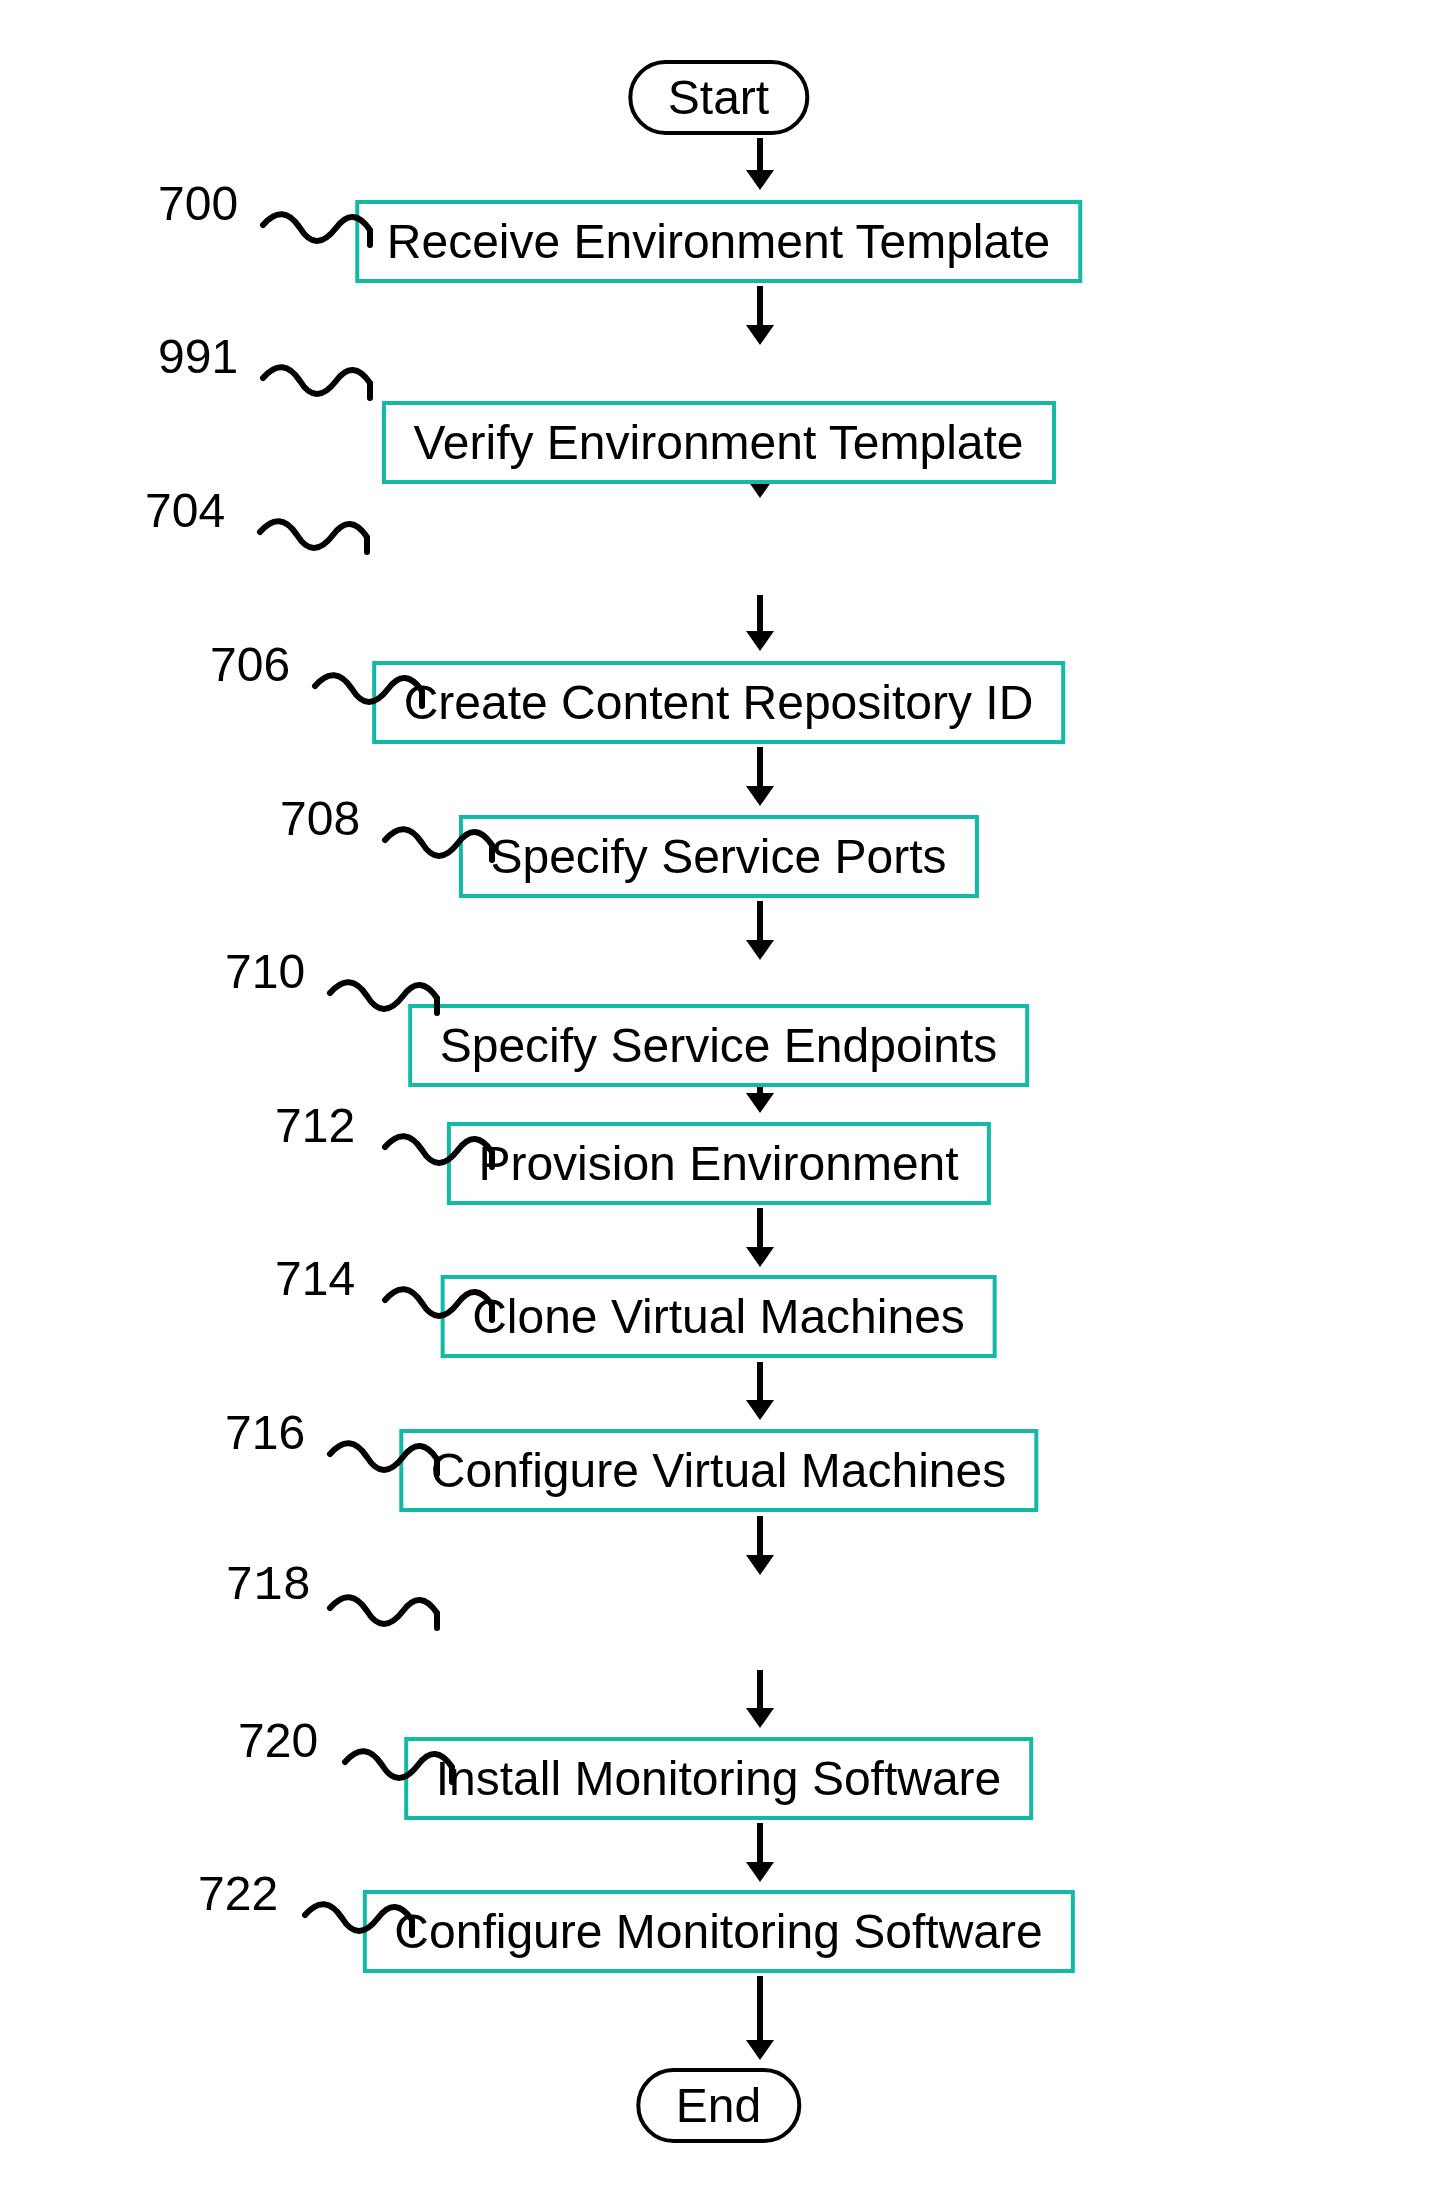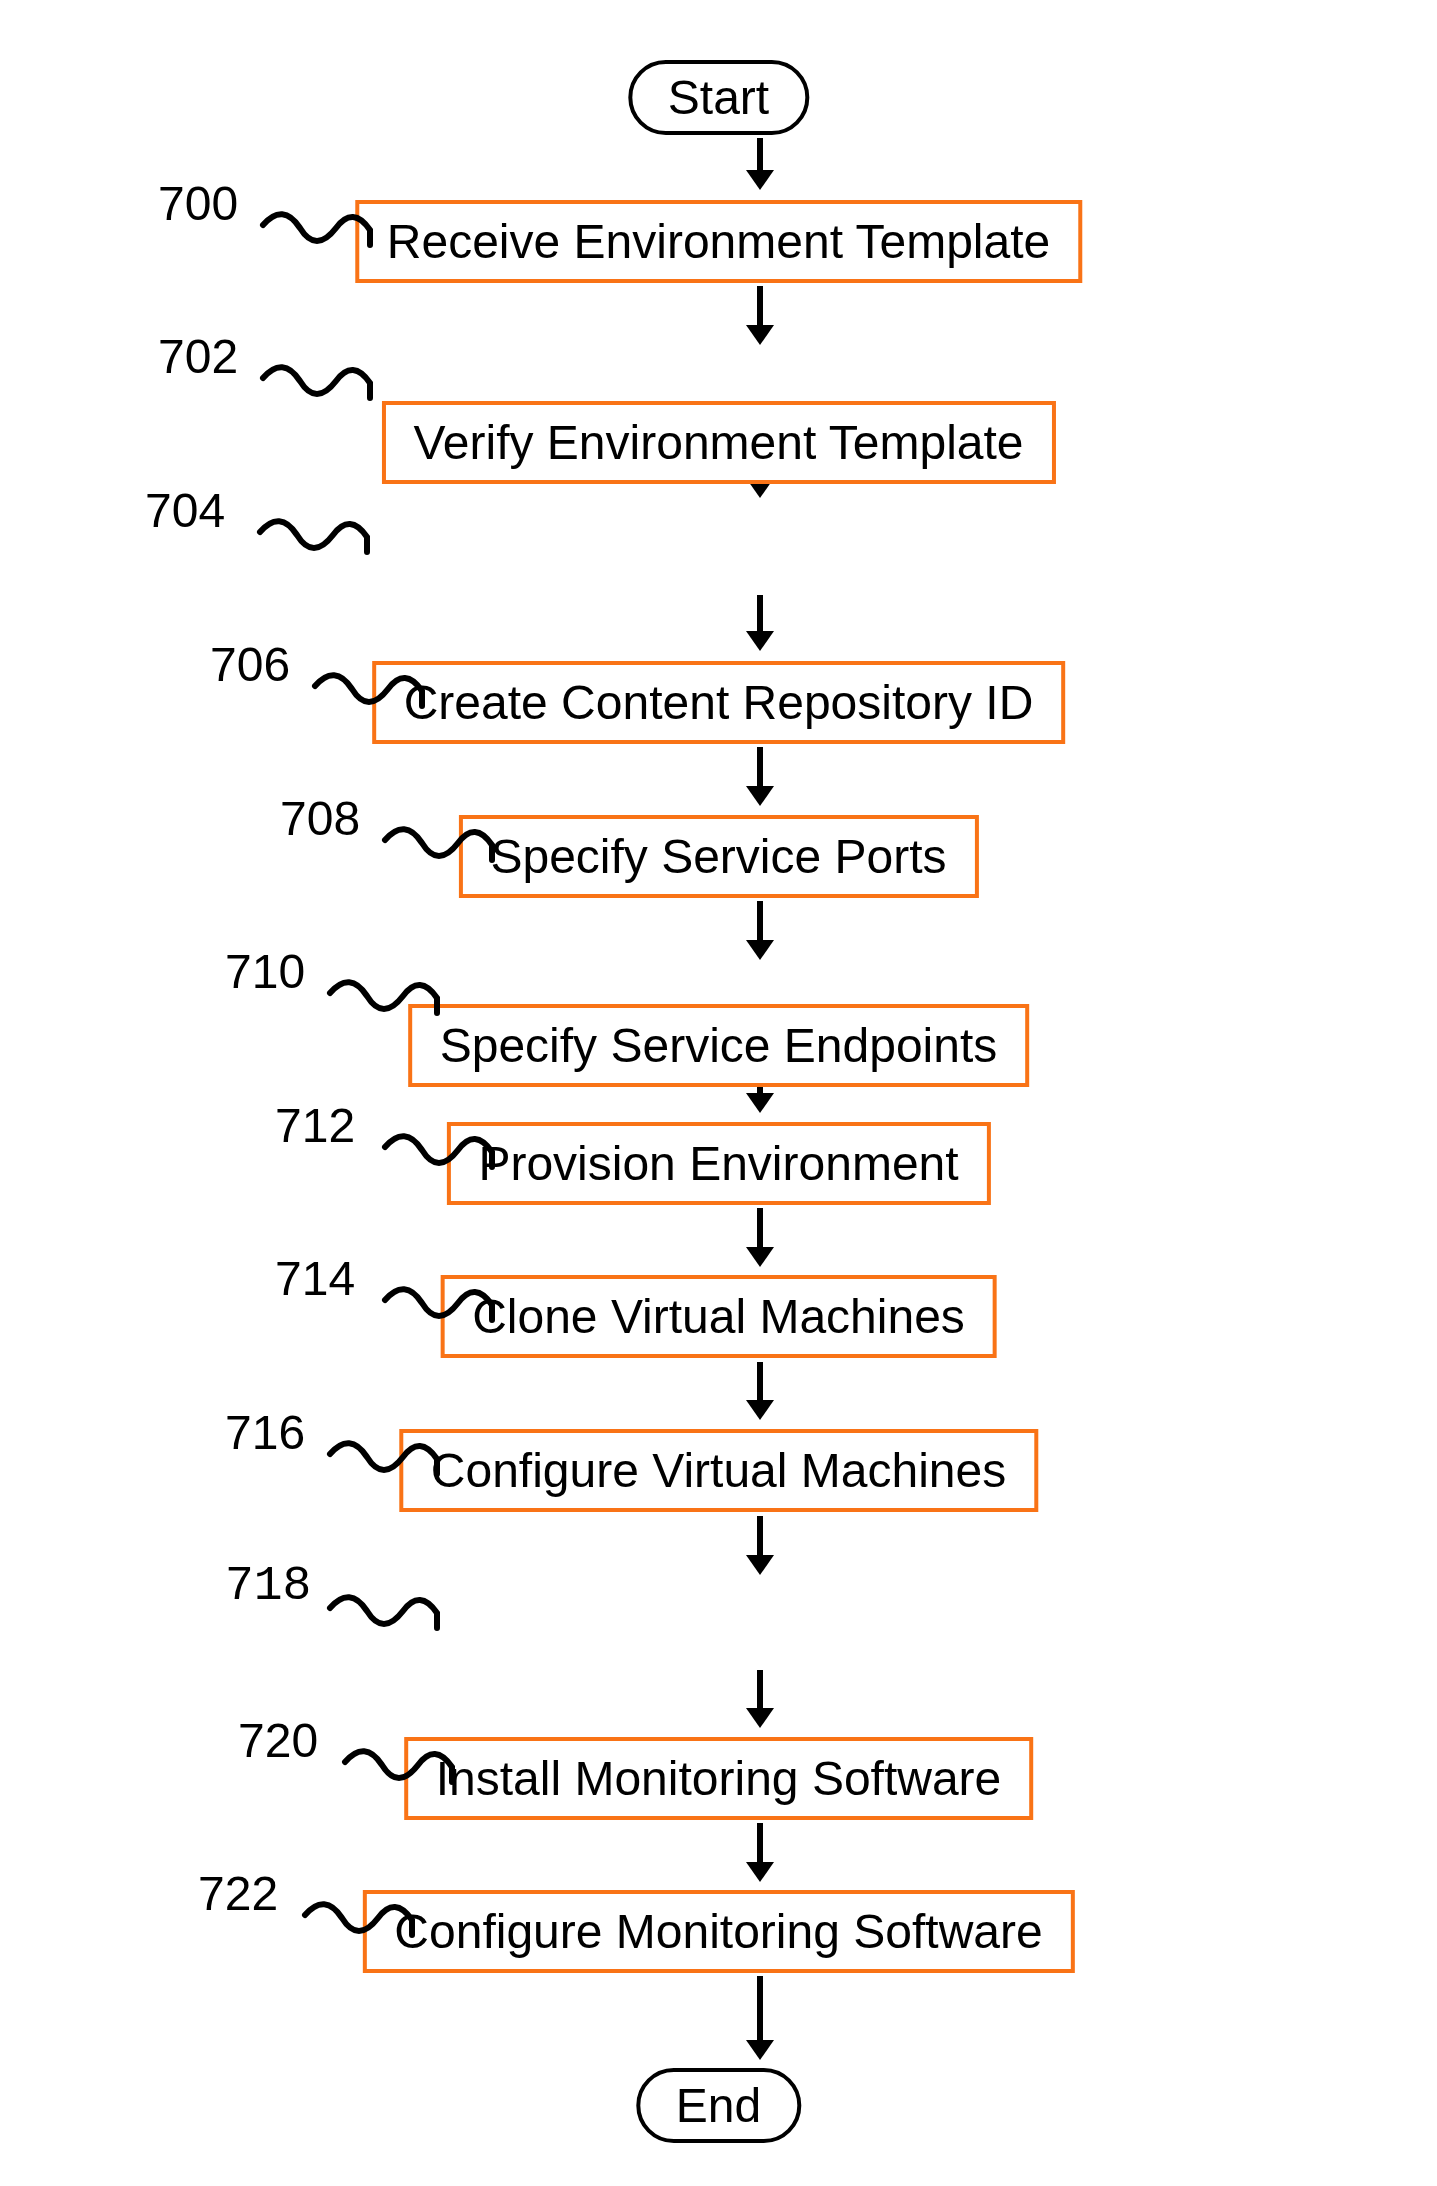--- a/index.html
+++ b/index.html
@@ -24,21 +24,21 @@
     padding: 6px 36px;
     font-size: 48px;
     background: #fff;
     text-align: center;
     white-space: nowrap;
   }
   .step {
     position: absolute;
     left: 50%;
     transform: translateX(-50%);
-    border: 4px solid #f97316;
+    border: 4px solid #14b8a6;
     padding: 10px 28px;
     font-size: 48px;
     background: #fff;
     text-align: center;
     white-space: nowrap;
   }
   .ref {
     position: absolute;
     font-size: 48px;
     white-space: nowrap;
@@ -88,21 +88,21 @@
       <line x1="760" y1="1976" x2="760" y2="2044" stroke="#000" stroke-width="6"></line>
       <polygon points="746,2040 774,2040 760,2060" fill="#000"></polygon>
     </svg>
     <div class="terminator" style="top: 60px;">Start</div>
     <div class="step" style="top: 200px;">Receive Environment Template</div>
     <div class="ref" style="top: 176px; left: 158px;">700</div>
     <svg class="squig" width="120" height="70" style="left: 258px; top: 210px;">
       <path d="M5 15 Q 25 -8, 42 18 Q 58 44, 78 18 Q 95 -5, 112 20 L 112 35" fill="none" stroke="#000" stroke-width="6" stroke-linecap="round"></path>
     </svg>
     <div class="step" style="top: 353px; margin-top: 48px;">Verify Environment Template</div>
-    <div class="ref" style="top: 329px; left: 158px;">702</div>
+    <div class="ref" style="top: 329px; left: 158px;">991</div>
     <svg class="squig" width="120" height="70" style="left: 258px; top: 363px;">
       <path d="M5 15 Q 25 -8, 42 18 Q 58 44, 78 18 Q 95 -5, 112 20 L 112 35" fill="none" stroke="#000" stroke-width="6" stroke-linecap="round"></path>
     </svg>
     <div class="ref" style="top: 483px; left: 145px;">704</div>
     <svg class="squig" width="120" height="70" style="left: 255px; top: 517px;">
       <path d="M5 15 Q 25 -8, 42 18 Q 58 44, 78 18 Q 95 -5, 112 20 L 112 35" fill="none" stroke="#000" stroke-width="6" stroke-linecap="round"></path>
     </svg>
     <div class="step" style="top: 661px;">Create Content Repository ID</div>
     <div class="ref" style="top: 637px; left: 210px;">706</div>
     <svg class="squig" width="120" height="70" style="left: 310px; top: 671px;">

